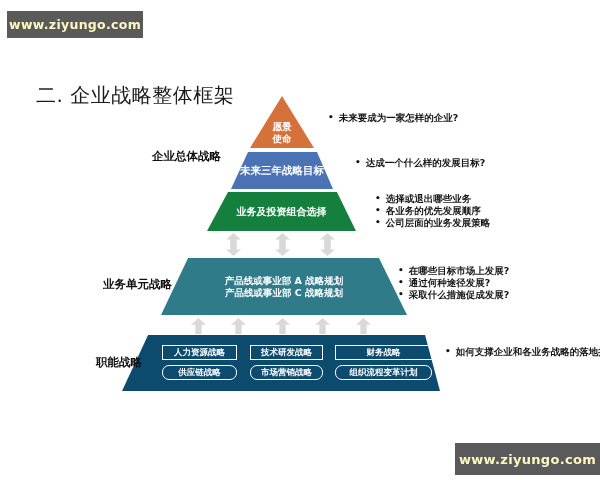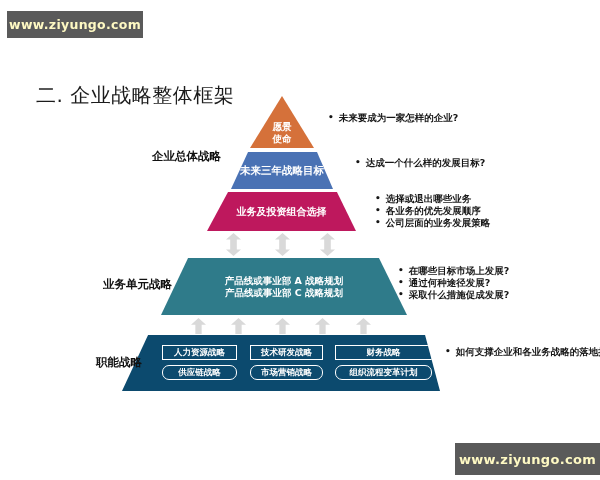--- a/index.html
+++ b/index.html
@@ -67,21 +67,21 @@
 
   <div class="level lv-vision" style="background: rgb(213, 113, 58);">
     <div>愿景</div>
     <div>使命</div>
   </div>
 
   <div class="level lv-goal" style="background: rgb(74, 114, 180);">
     <div>未来三年战略目标</div>
   </div>
 
-  <div class="level lv-portfolio" style="background: #be185d;">
+  <div class="level lv-portfolio" style="background: #15803d;">
     <div>业务及投资组合选择</div>
   </div>
 
   <div class="arrow arrow-dbl" style="left: 226px; background: rgb(217, 217, 217);"></div>
   <div class="arrow arrow-dbl" style="left: 275px; background: rgb(217, 217, 217);"></div>
   <div class="arrow arrow-dbl" style="left: 320px; background: rgb(217, 217, 217);"></div>
 
   <div class="level lv-bu" style="background: rgb(47, 123, 138);">
     <div>产品线或事业部 A 战略规划</div>
     <div>产品线或事业部 C 战略规划</div>

